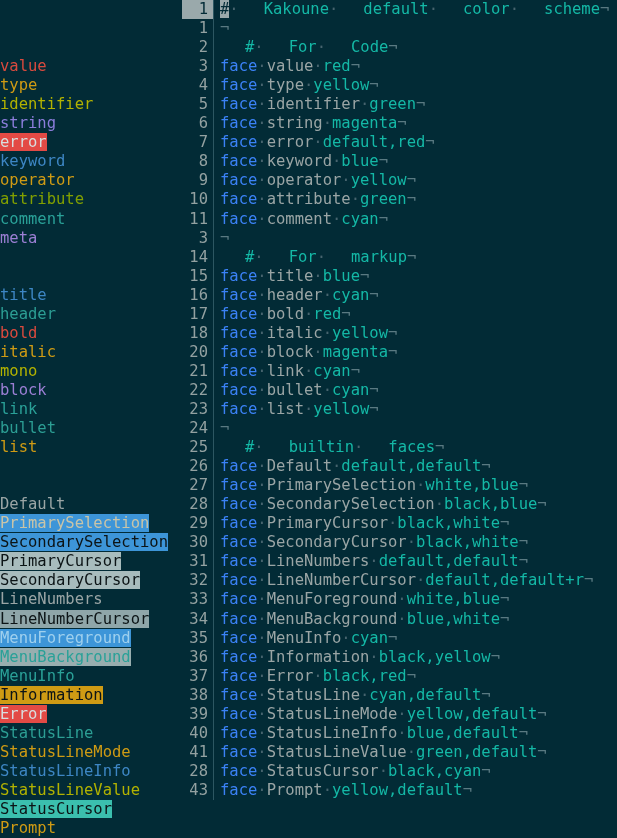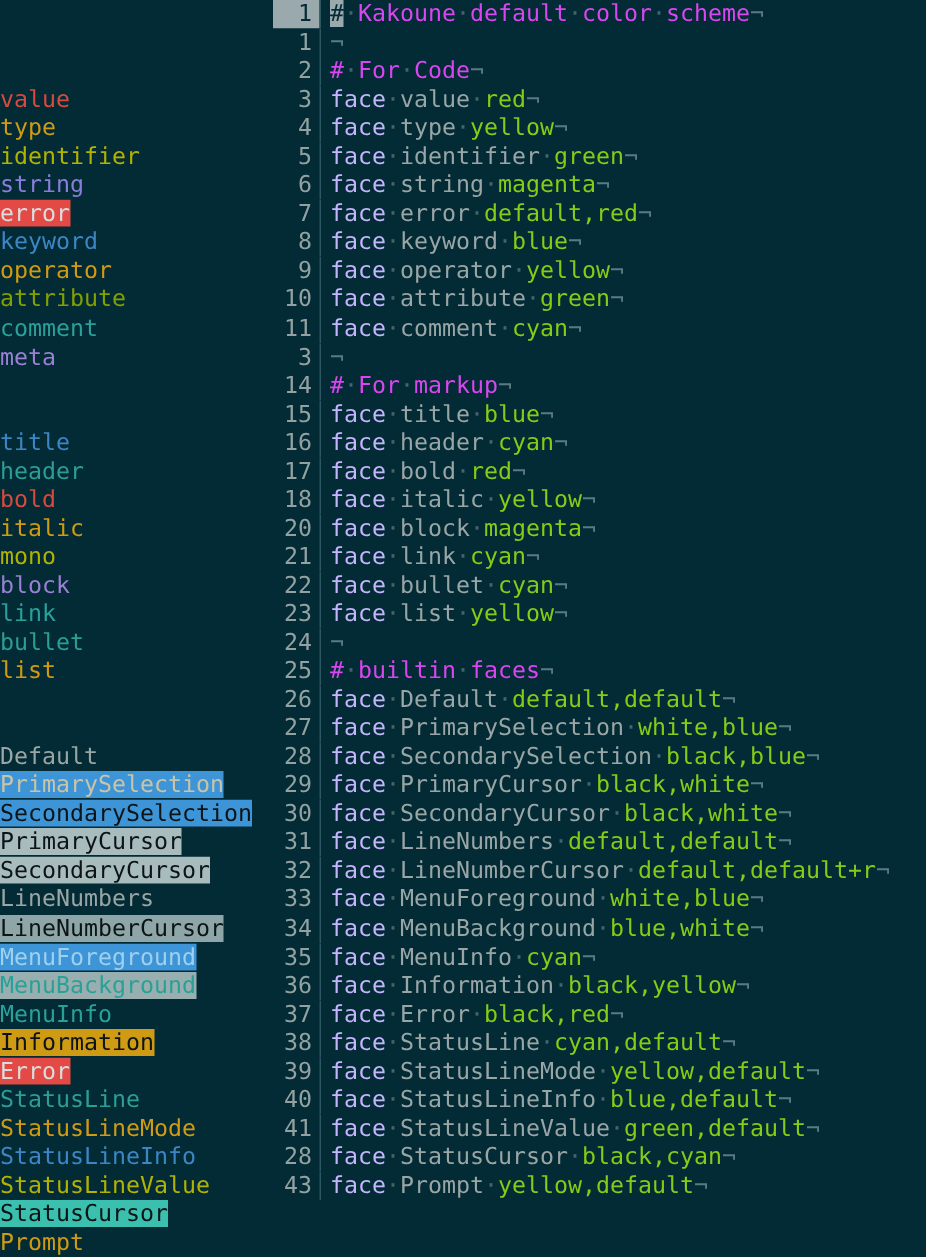--- a/index.html
+++ b/index.html
@@ -79,24 +79,24 @@
     background: #2d5762;
     margin-right: 6px;
   }
   .code {
     white-space: pre;
     overflow: hidden;
     flex: 1 1 auto;
   }
 
   
-  .c-comment  { color: #d946ef; }
-  .c-keyword  { color: #c4b5fd; }
+  .c-comment  { color: #14b8a6; margin-left: 25px; }
+  .c-keyword  { color: #3b82f6; }
   .c-ident    { color: #9aa5a5; }
-  .c-value    { color: #84cc16; }
+  .c-value    { color: #14b8a6; }
   .c-nl       { color: #5a7a82; }
   .c-sp       { color: #47646e; }
   .c-cursor   { background: #9aa9ab; color: #022b36; }
 
   
   .f-red      { color: #d94a3e; }
   .f-yellow   { color: #cf9b14; }
   .f-green    { color: #b2b200; }
   .f-lgreen   { color: #82a000; }
   .f-magenta  { color: #8b7ddb; }

